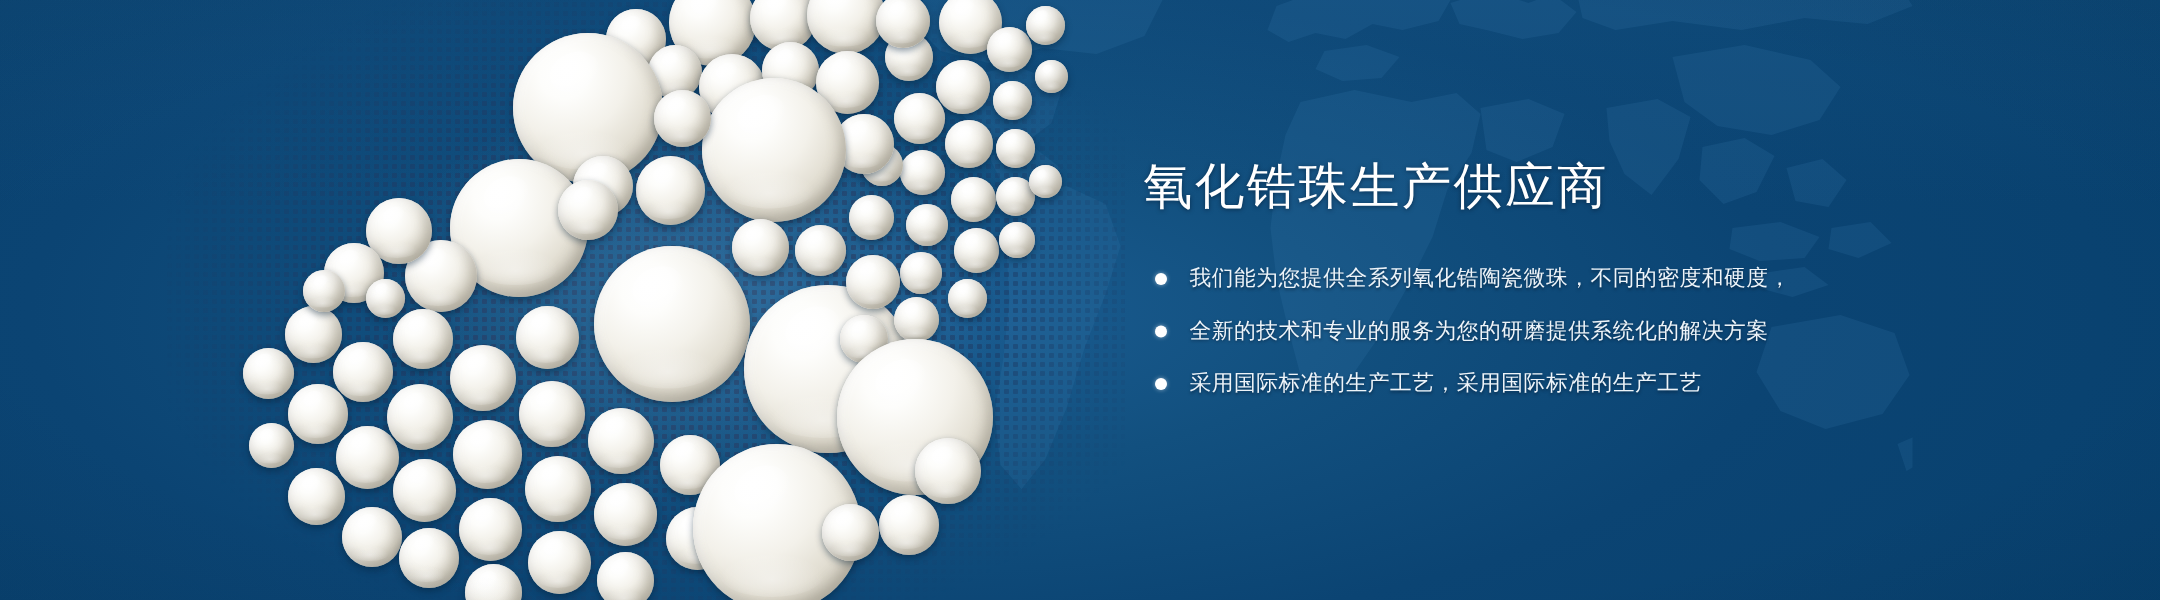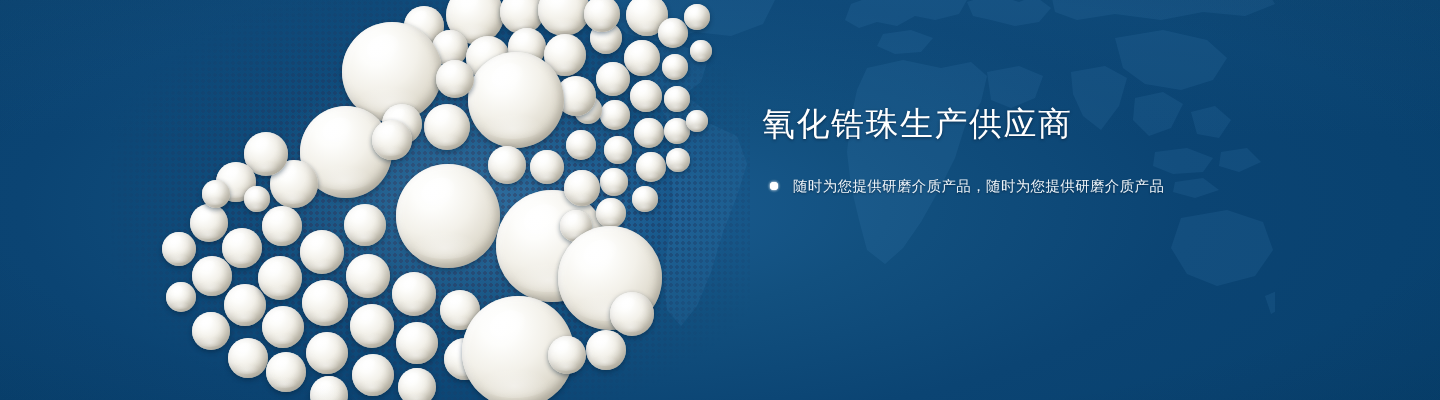--- a/index.html
+++ b/index.html
@@ -282,24 +282,26 @@
   </div>
 
   <div class="bg-vignette"></div>
 
   <div class="content">
     <h1 class="headline">氧化锆珠生产供应商</h1>
 
     <ul class="bullets">
       <li class="bullet">
         <span class="dot"></span>
+        <span>我们能为您提供全系列氧化锆陶瓷微珠，不同的密度和硬度，</span>
       </li>
       <li class="bullet">
         <span class="dot"></span>
+        <span>全新的技术和专业的服务为您的研磨提供系统化的解决方案</span>
       </li>
       <li class="bullet">
         <span class="dot"></span>
-        <span>随时为您提供研磨介质产品，随时为您提供研磨介质产品</span>
+        <span>采用国际标准的生产工艺，采用国际标准的生产工艺</span>
       </li>
     </ul>
   </div>
 
 </div>
 
 </body></html>

